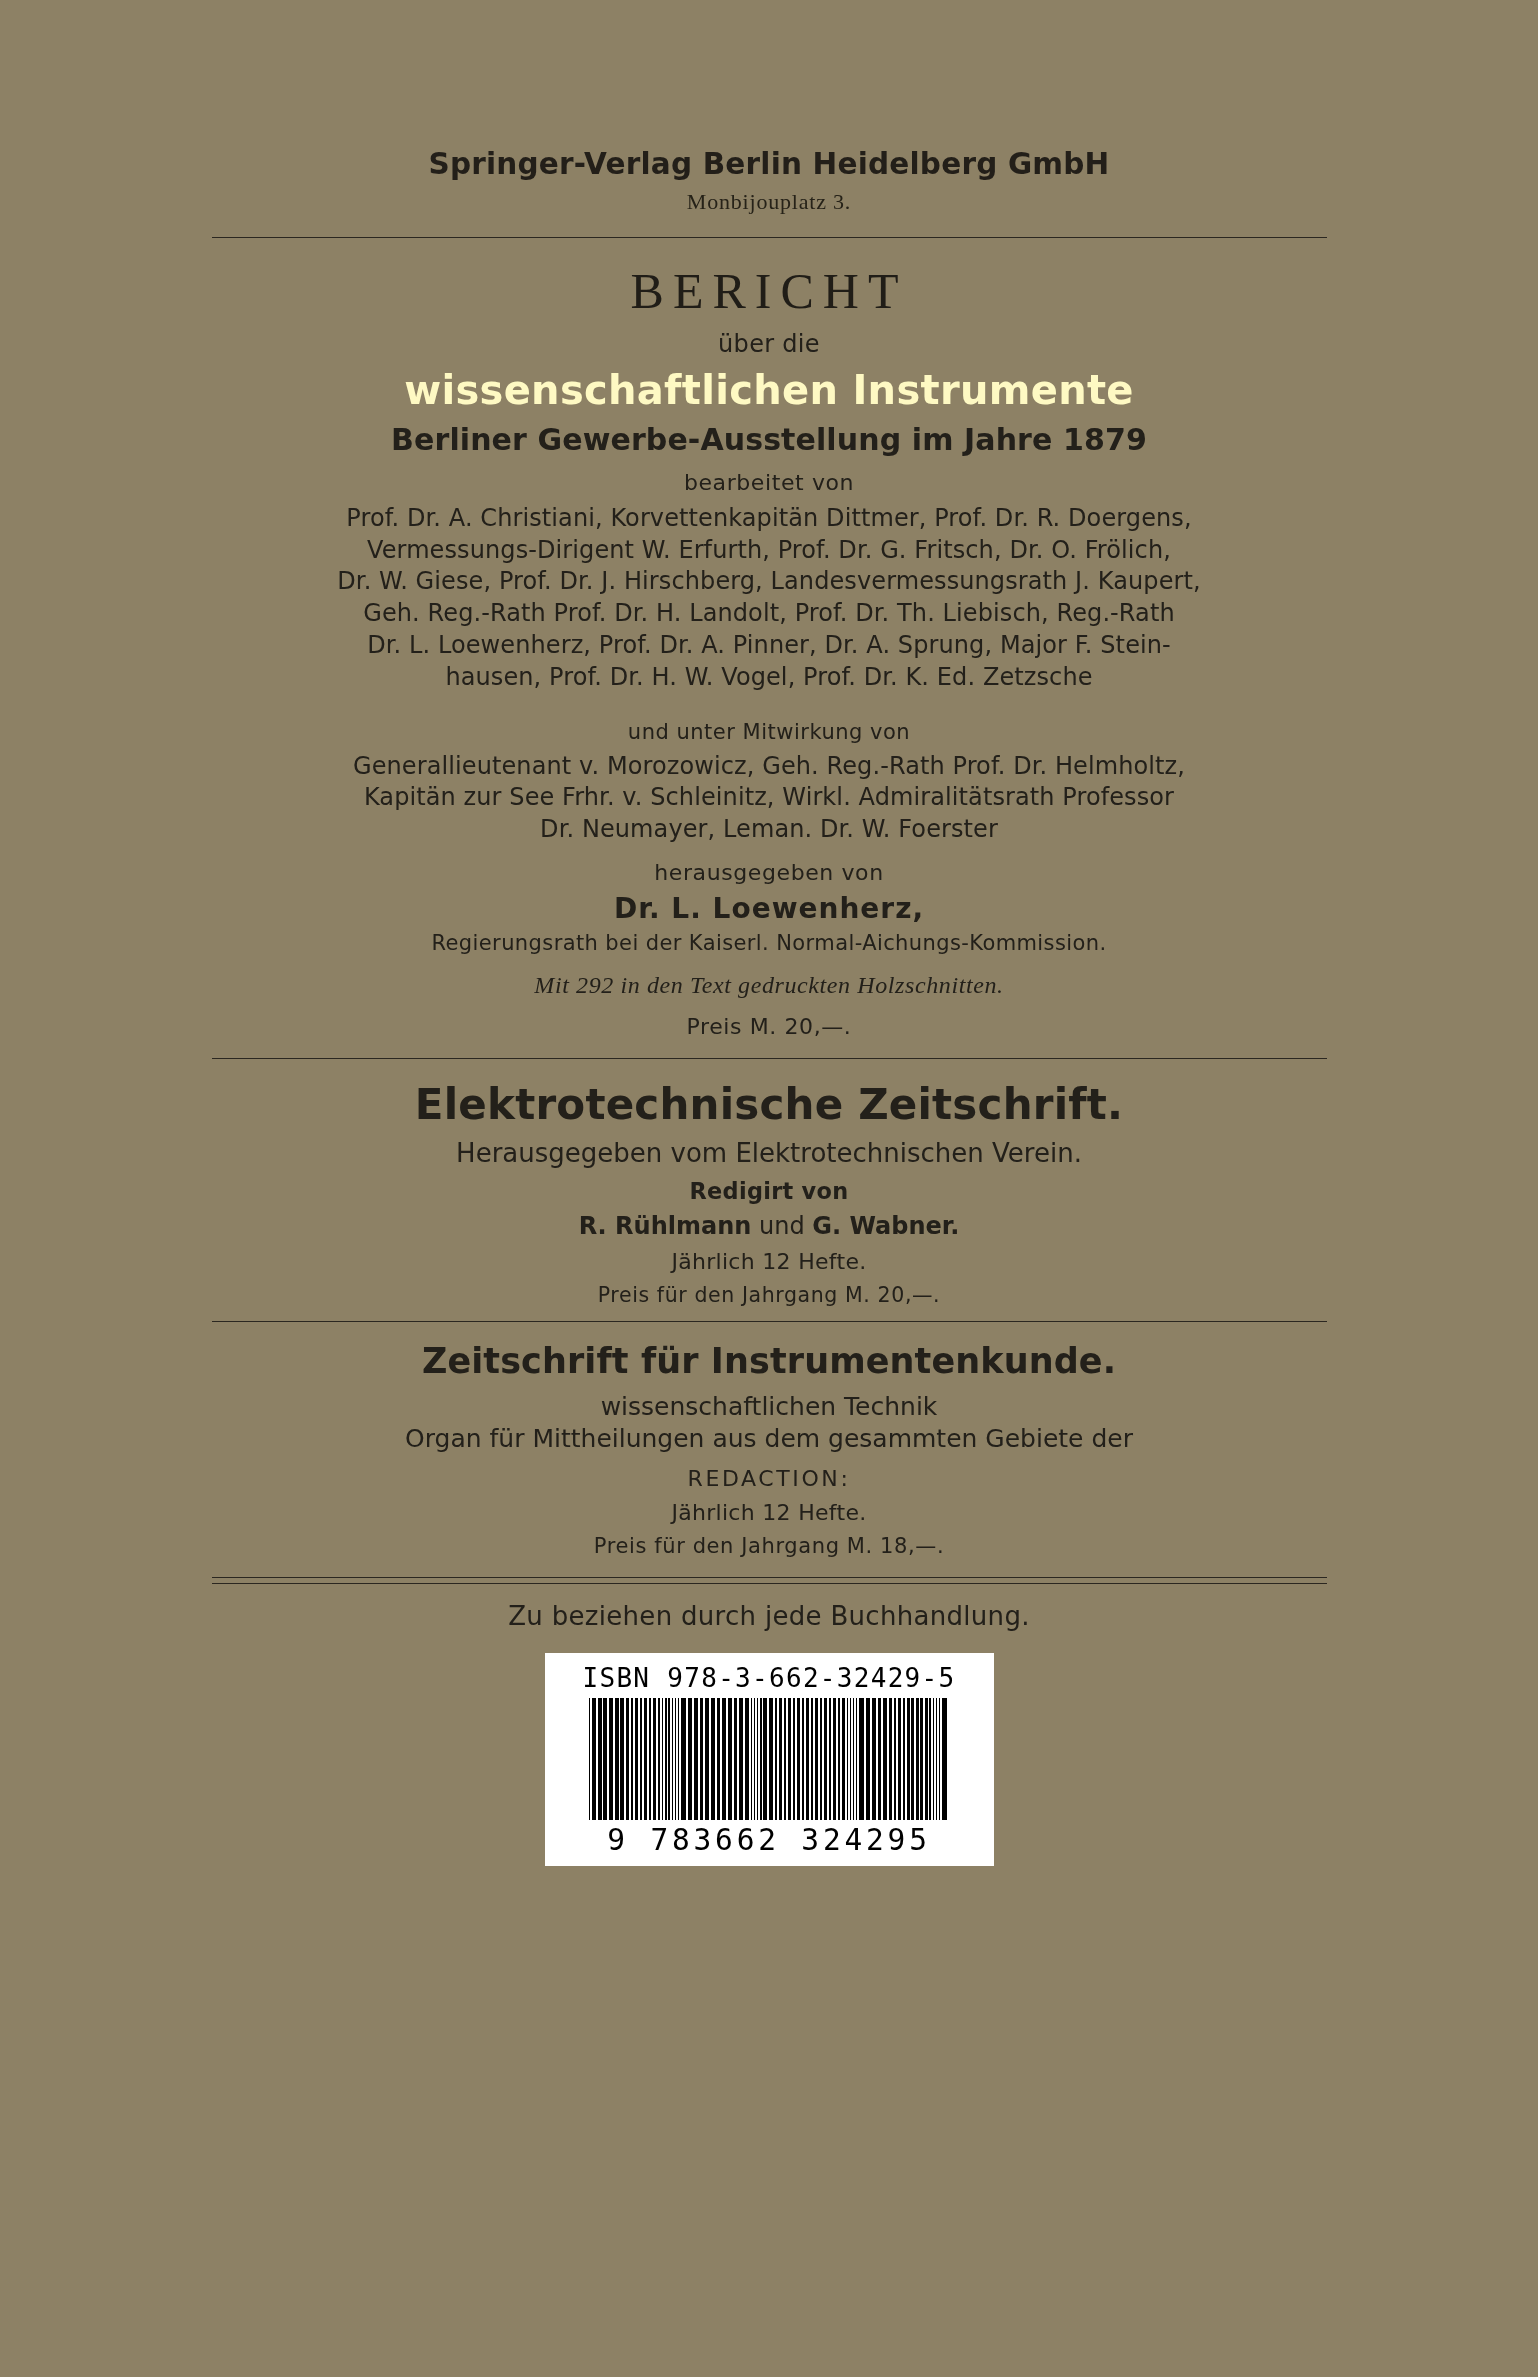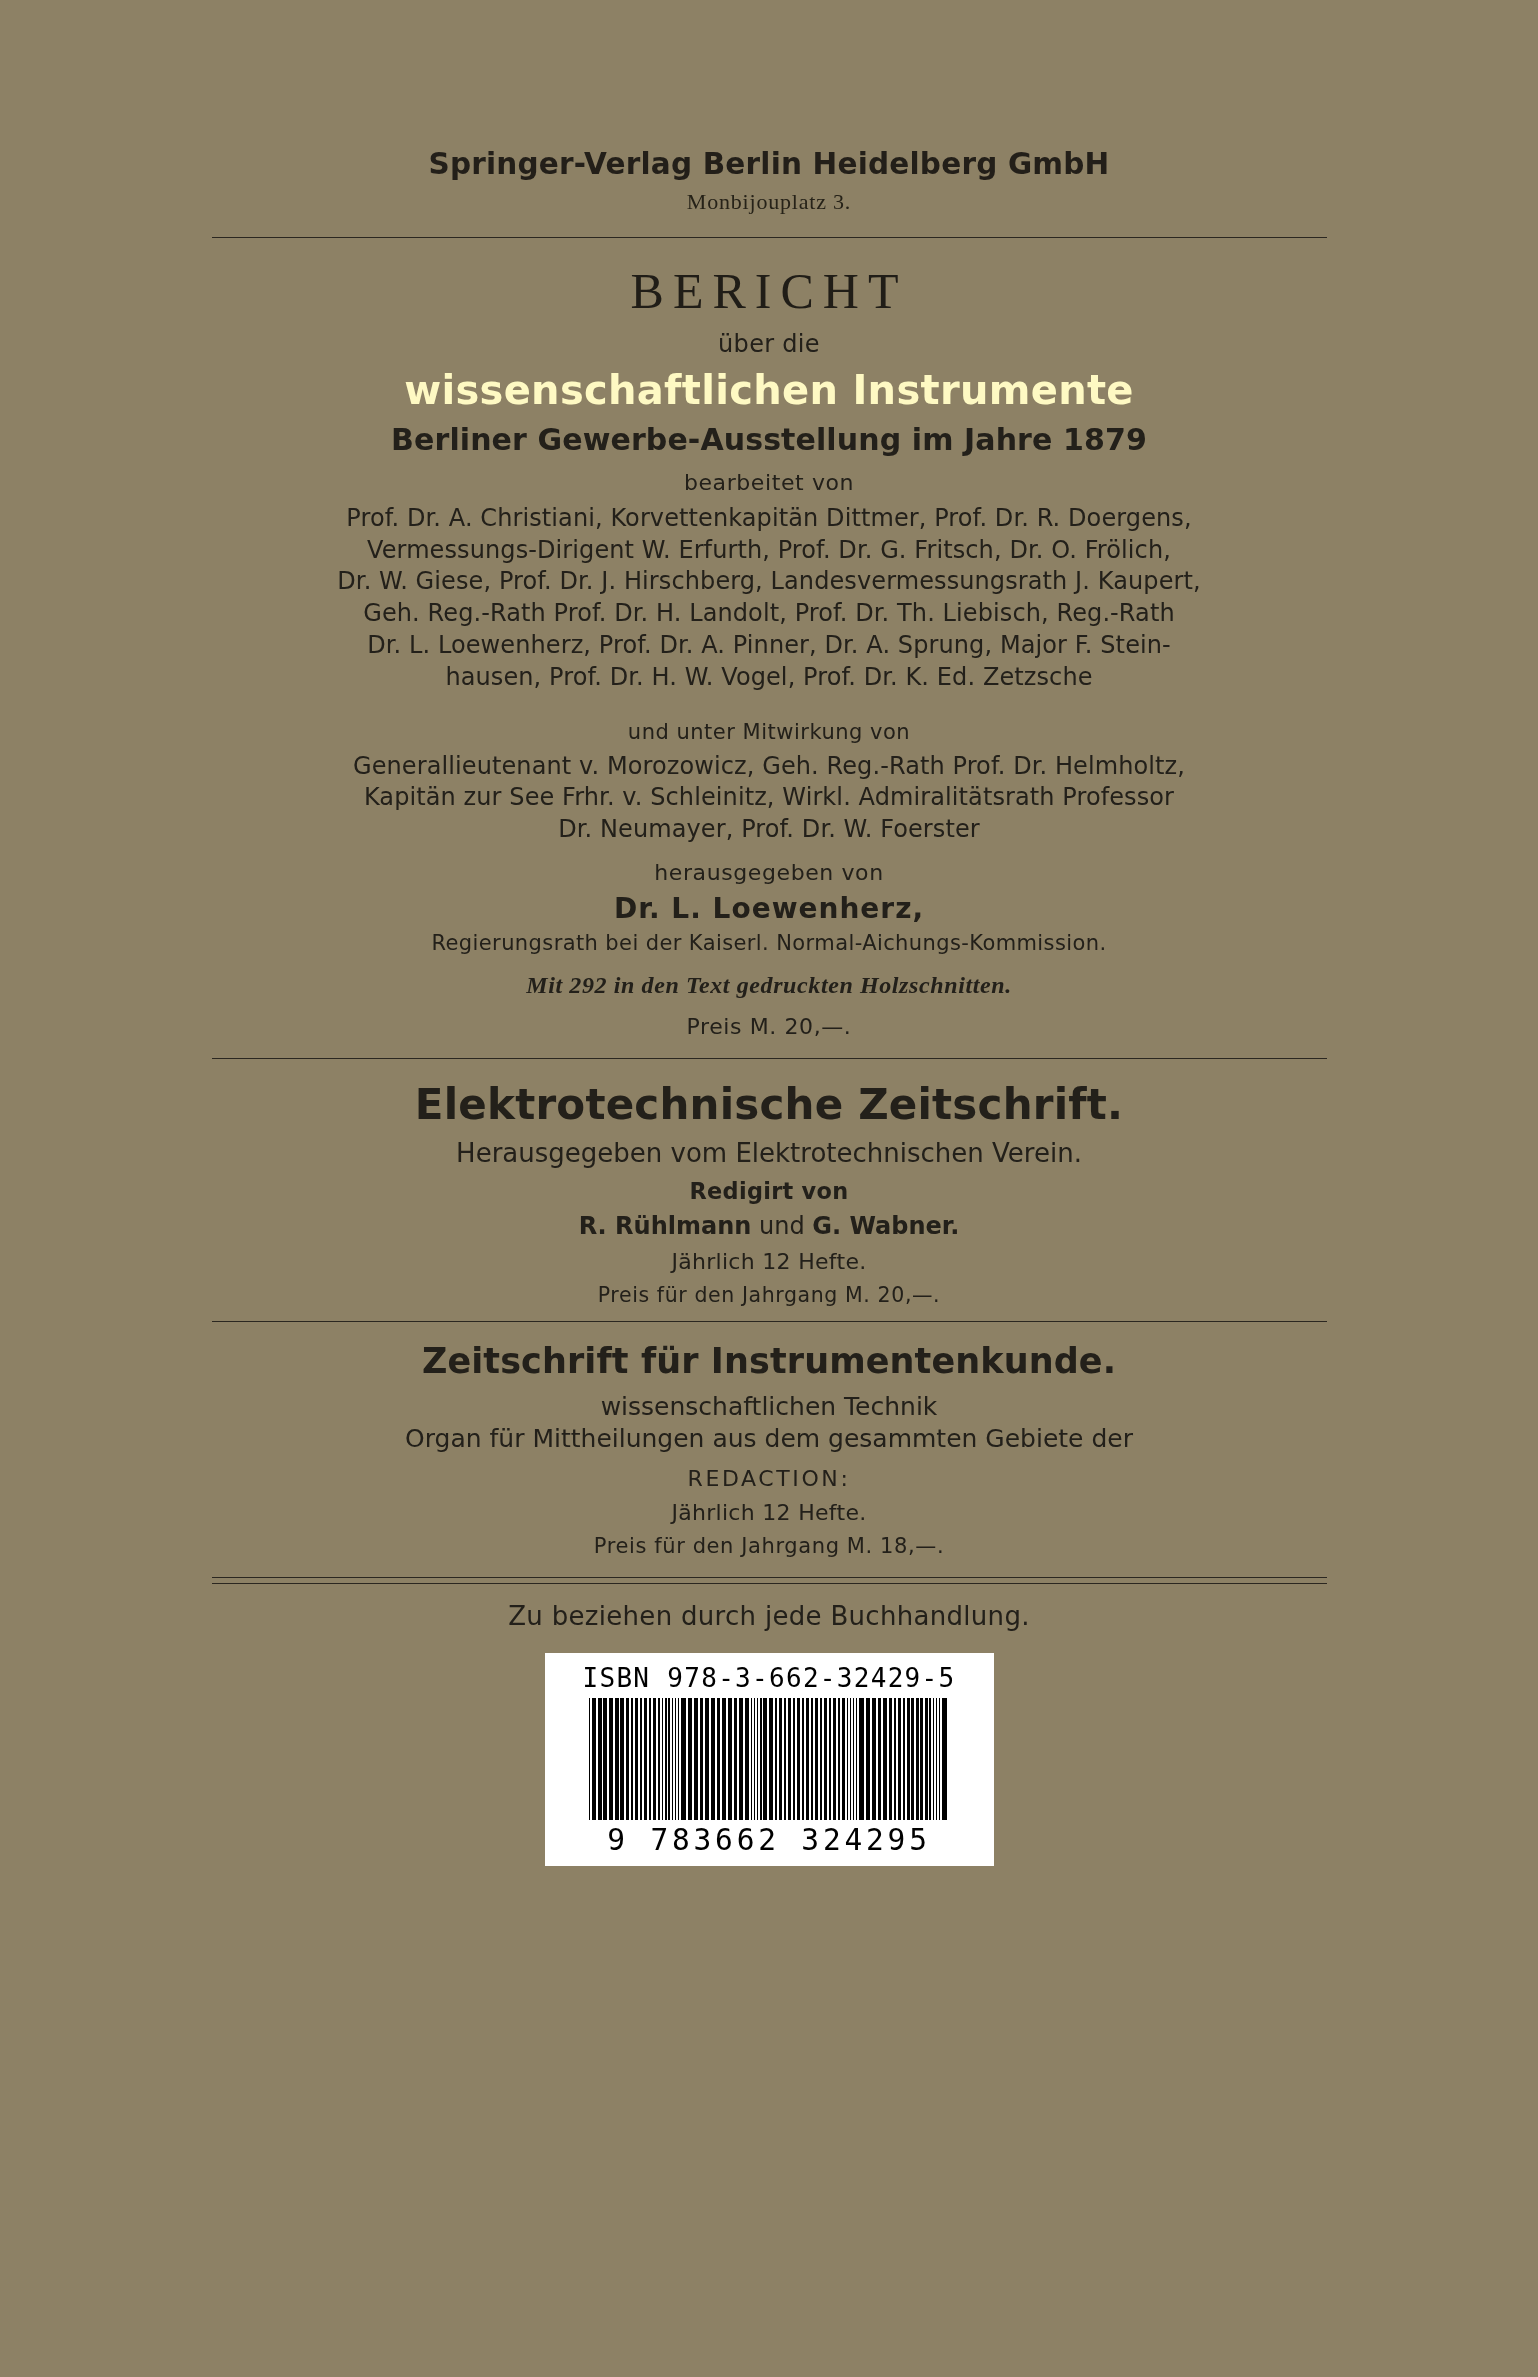--- a/index.html
+++ b/index.html
@@ -143,21 +143,20 @@
     font-size: 21px;
     margin-top: 6.4px;
     letter-spacing: 0.4px;
   }
   .holzschnitte {
     font-family: "Liberation Serif", serif;
     font-style: italic;
     font-size: 24px;
     margin-top: 16.7px;
     letter-spacing: 0.6px;
-    font-weight: bold;
   }
   .preis-main {
     font-family: "DejaVu Sans", sans-serif;
     font-size: 22px;
     margin-top: 15.4px;
     letter-spacing: 0.6px;
   }
 
   
   .j1-title {
@@ -304,21 +303,21 @@
       <div>Dr. W. Giese, Prof. Dr. J. Hirschberg, Landesvermessungsrath J. Kaupert,</div>
       <div>Geh. Reg.-Rath Prof. Dr. H. Landolt, Prof. Dr. Th. Liebisch, Reg.-Rath</div>
       <div>Dr. L. Loewenherz, Prof. Dr. A. Pinner, Dr. A. Sprung, Major F. Stein-</div>
       <div>hausen, Prof. Dr. H. W. Vogel, Prof. Dr. K. Ed. Zetzsche</div>
     </div>
 
     <div class="mitwirkung">und unter Mitwirkung von</div>
     <div class="coauthors">
       <div>Generallieutenant v. Morozowicz, Geh. Reg.-Rath Prof. Dr. Helmholtz,</div>
       <div>Kapitän zur See Frhr. v. Schleinitz, Wirkl. Admiralitätsrath Professor</div>
-      <div>Dr. Neumayer, Prof. Dr. W. Foerster</div>
+      <div>Dr. Neumayer, Leman. Dr. W. Foerster</div>
     </div>
 
     <div class="herausgegeben">herausgegeben von</div>
     <div class="editor">Dr. L. Loewenherz,</div>
     <div class="editor-role">Regierungsrath bei der Kaiserl. Normal-Aichungs-Kommission.</div>
     <div class="holzschnitte">Mit 292 in den Text gedruckten Holzschnitten.</div>
     <div class="preis-main">Preis M. 20,—.</div>
 
     <hr class="rule rule-dbl-top">
 

